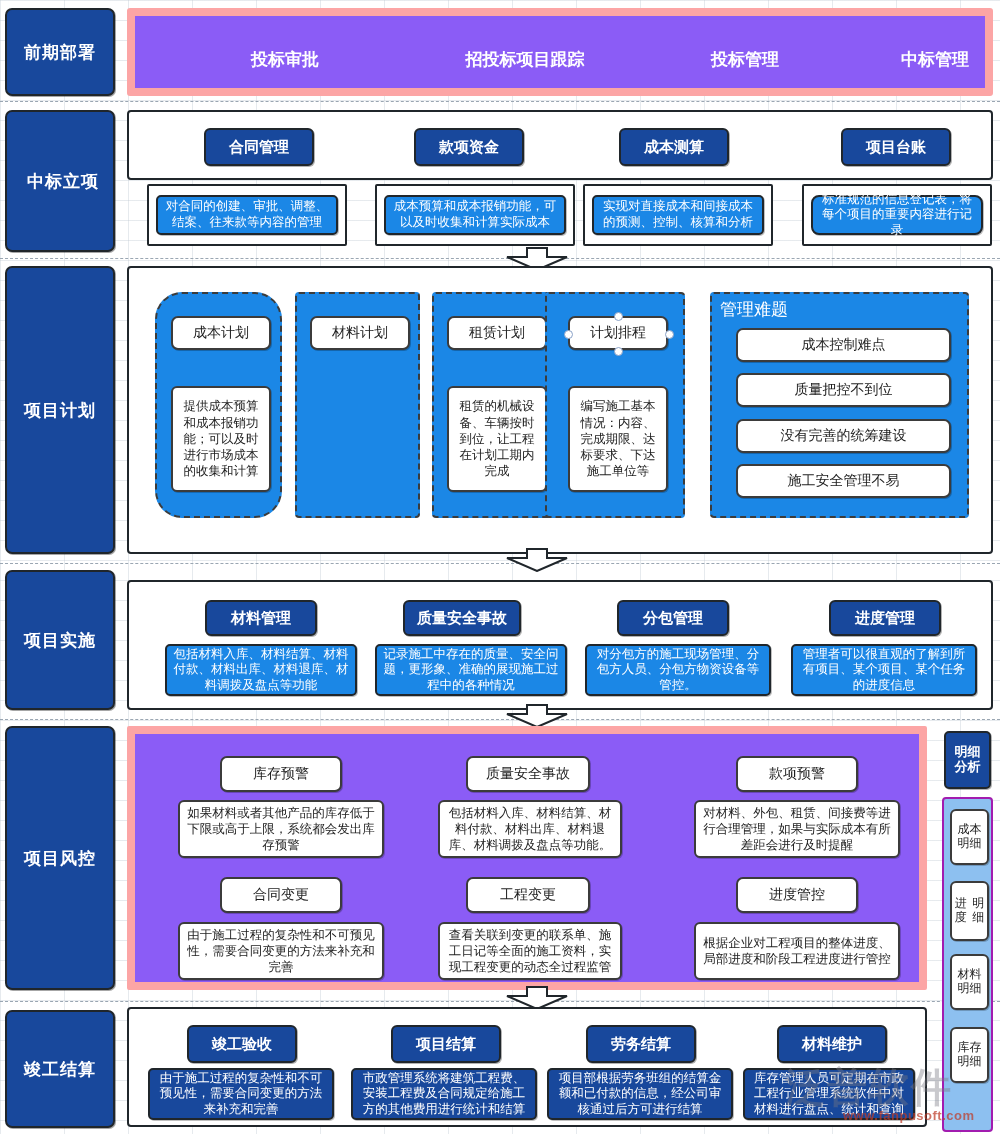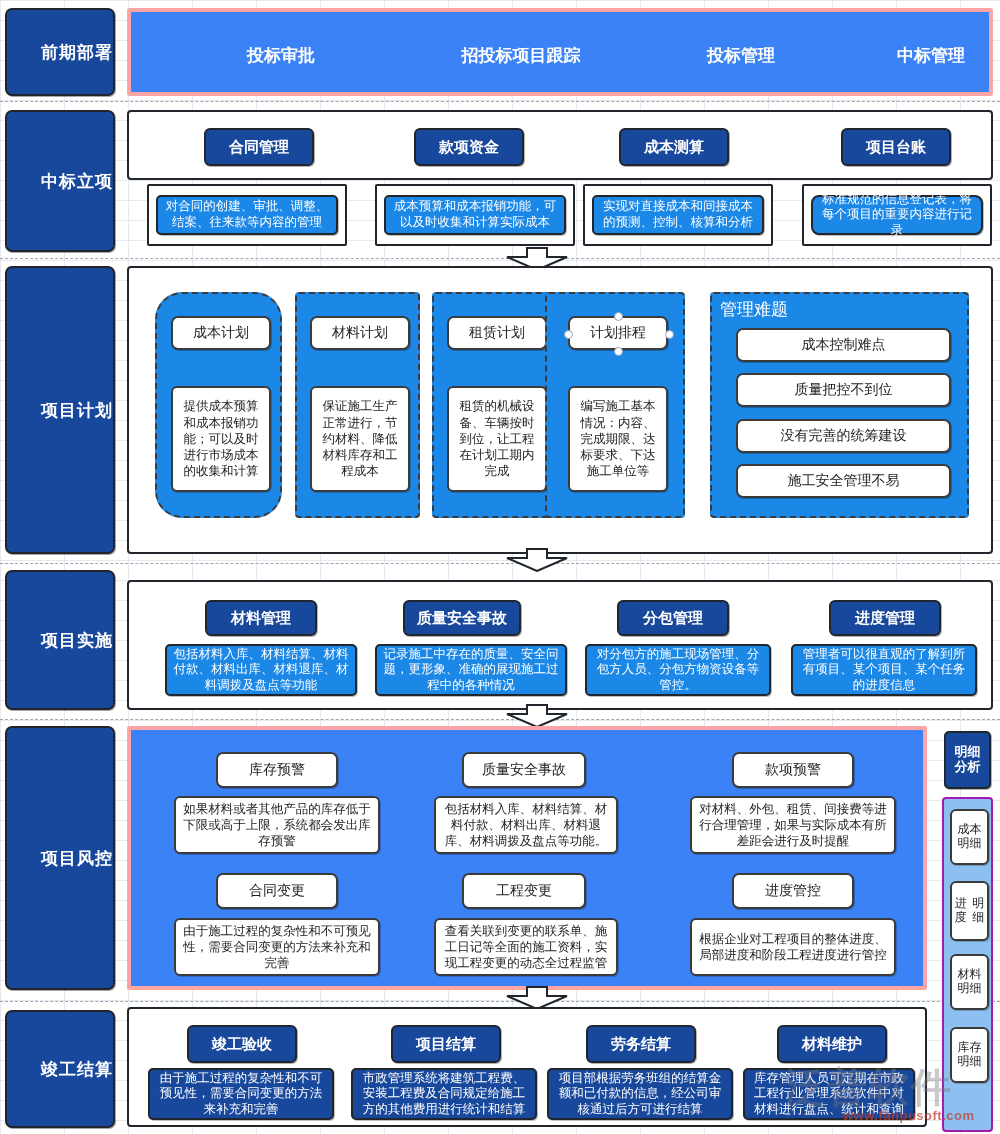--- a/index.html
+++ b/index.html
@@ -26,38 +26,38 @@
 
   
   .stage-label{
     background:#18489c;
     border:2px solid #20262b;
     border-radius:7px;
     color:#ffffff;
     font-weight:bold;
     font-size:17px;
     letter-spacing:1px;
-    display:flex;align-items:center;justify-content:flex-end;
+    display:flex;align-items:center;justify-content:center;
     box-shadow:1px 1px 0 rgba(0,0,0,.35);
   }
 
   
   .panel{
     background:#ffffff;
     border:2px solid #20262b;
     border-radius:4px;
   }
   .panel-plain{
     background:#ffffff;
     border:2px solid #20262b;
     border-radius:2px;
   }
   .panel-blue{
-    background:#3b82f6;
-    border:4px solid #fca5a5;
+    background:#8b5cf6;
+    border:8px solid #fca5a5;
     border-radius:2px;
   }
 
   
   .btn-dark{
     background:#18489c;
     border:2px solid #20262b;
     border-radius:6px;
     color:#fff;
     font-weight:bold;
@@ -260,21 +260,20 @@
 
   <div class="abs panel" style="left:127px;top:266px;width:866px;height:288px;">
 
     <div class="abs plan-card" style="left:26px;top:24px;width:127px;height:226px;border-radius:27px;">
       <div class="abs btn-white" style="left:14px;top:22px;width:100px;height:34px;">成本计划</div>
       <div class="abs desc-white" style="left:14px;top:92px;width:100px;height:106px;">提供成本预算和成本报销功能；可以及时进行市场成本的收集和计算</div>
     </div>
 
     <div class="abs plan-card" style="left:166px;top:24px;width:125px;height:226px;">
       <div class="abs btn-white" style="left:13px;top:22px;width:100px;height:34px;">材料计划</div>
-      <div class="abs desc-white" style="left:13px;top:92px;width:100px;height:106px;">保证施工生产正常进行，节约材料、降低材料库存和工程成本</div>
     </div>
 
     <div class="abs plan-card" style="left:303px;top:24px;width:125px;height:226px;">
       <div class="abs btn-white" style="left:13px;top:22px;width:100px;height:34px;">租赁计划</div>
       <div class="abs desc-white" style="left:13px;top:92px;width:100px;height:106px;">租赁的机械设备、车辆按时到位，让工程在计划工期内完成</div>
     </div>
 
     <div class="abs plan-card" style="left:416px;top:24px;width:140px;height:226px;">
       <div class="abs btn-white" style="left:21px;top:22px;width:100px;height:34px;">计划排程</div>
       <div class="handle" style="left:67px;top:18px;"></div>

